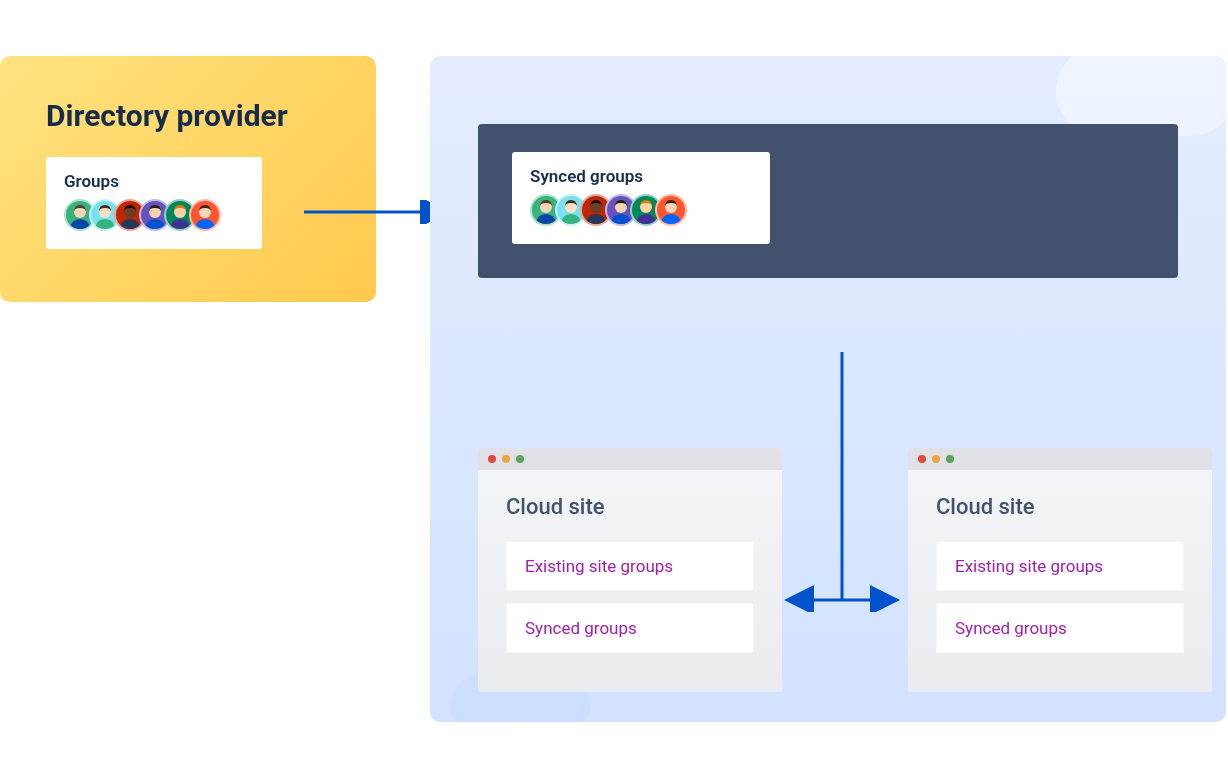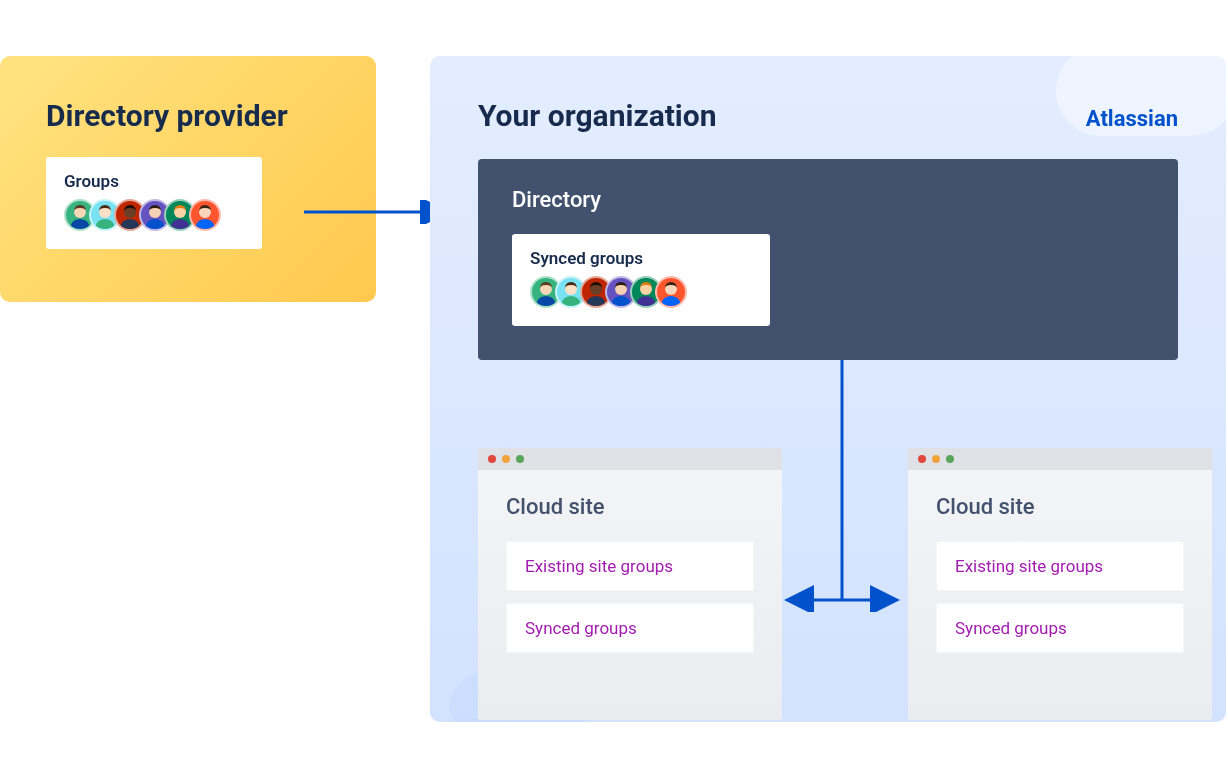--- a/index.html
+++ b/index.html
@@ -75,21 +75,21 @@
       background: #fff;
       border-radius: 3px;
       padding: 14px 18px 18px;
       width: 258px;
     }
     .synced-label { font-size: 17px; font-weight: 600; color: #172B4D; margin-bottom: 8px; }
 
     
     .site-window {
       position: absolute;
-      width: 304px; height: 272px;
+      width: 304px; height: 244px;
       background: linear-gradient(180deg, #f4f5f7 0%, #ebecf0 100%);
       border-radius: 3px;
     }
     .site1 { left: 48px; top: 392px; }
     .site2 { left: 478px; top: 392px; }
     .window-bar {
       height: 22px;
       background: #dfe1e6;
       border-radius: 3px 3px 0 0;
       display: flex; align-items: center; gap: 6px;
@@ -191,27 +191,22 @@
         </marker>
       </defs>
       <line x1="0" y1="12" x2="140" y2="12" stroke="#0052CC" stroke-width="3" marker-end="url(#ah1)"></line>
     </svg>
   </div>
 
   <div class="org-panel">
     <div class="org-cloud1"></div>
     <div class="org-cloud2"></div>
 
-    <div class="org-header">
-      <div class="org-title">Your organization</div>
-      <div class="atlassian-label">Atlassian</div>
-    </div>
 
     <div class="directory-panel">
-      <div class="directory-title">Directory</div>
       <div class="synced-card">
         <div class="synced-label">Synced groups</div>
         <div class="avatars">
             <span class="avatar" style="background: rgb(54, 179, 126);">
               <svg viewBox="0 0 28 28">
     <circle cx="14" cy="11" r="6" fill="#F5D7B8"></circle>
     <path d="M8 11 Q8 4 14 4 Q20 4 20 11 Q20 7 14 7 Q8 7 8 11 Z" fill="#5B3A1E"></path>
     <path d="M4 30 Q4 18 14 18 Q24 18 24 30 Z" fill="#0747A6"></path>
   </svg>
             </span>

